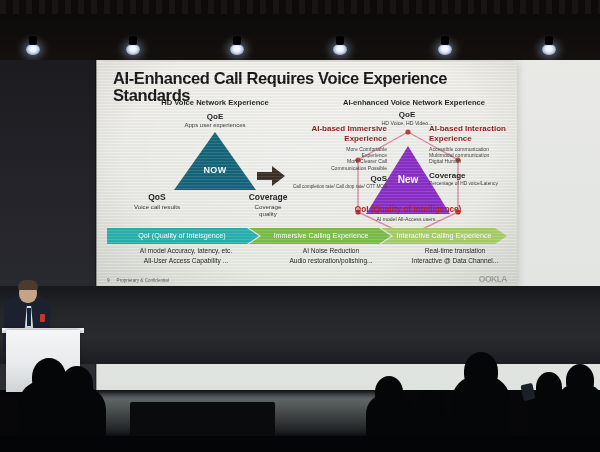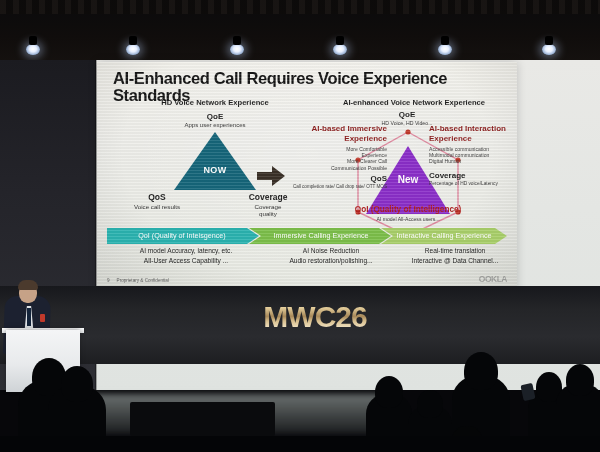--- a/index.html
+++ b/index.html
@@ -265,21 +265,20 @@
     <div class="under u3" style="white-space:pre-line;">Real-time translation
 Interactive @ Data Channel...</div>
 
     <div class="foot-l">
       <b>9</b><span>Proprietary &amp; Confidential</span>
     </div>
     <div class="foot-r">OOKLA</div>
   </div>
 
   <div class="stagefront"></div>
-  <div class="mwc">MWC26</div>
 
   <div class="spk-body"></div>
   <div class="spk-shirt"></div>
   <div class="spk-tie"></div>
   <div class="spk-head"></div>
   <div class="spk-hair"></div>
   <div class="spk-badge"></div>
   <div class="podium-top"></div>
   <div class="podium"></div>
 

